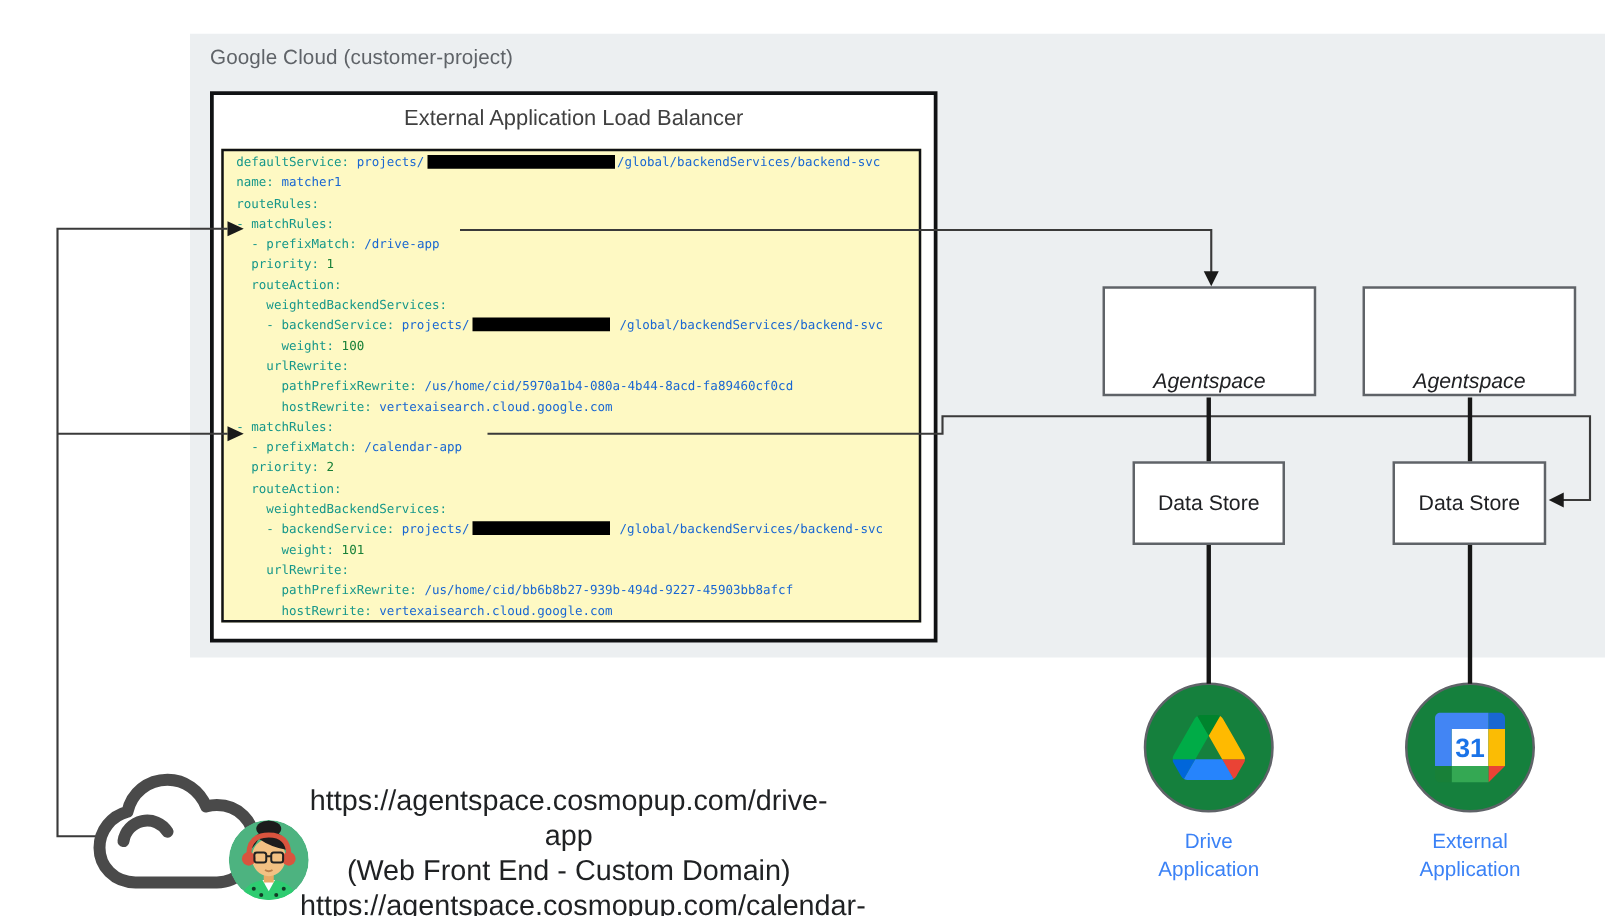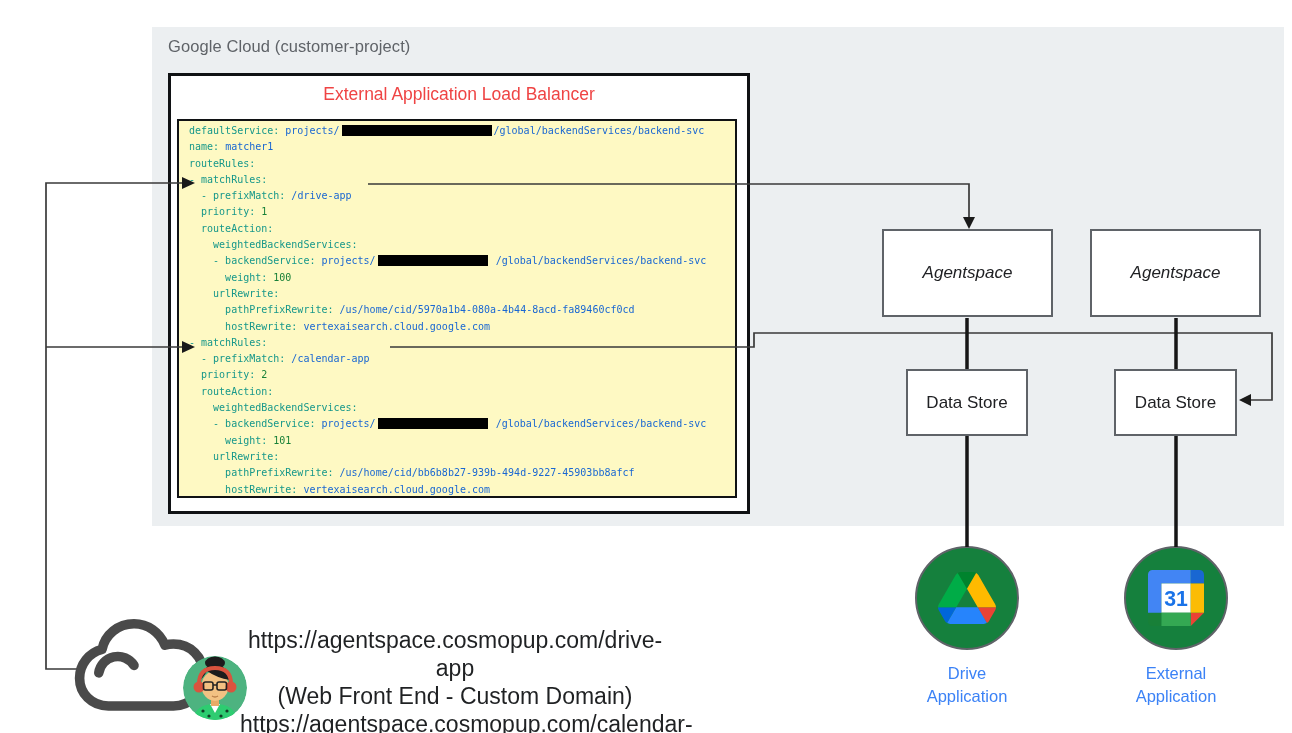--- a/index.html
+++ b/index.html
@@ -6,32 +6,32 @@
   body{
     width:1292px;height:733px;position:relative;background:#ffffff;
     font-family:"Liberation Sans", sans-serif;color:#202124;overflow:hidden;
   }
   .abs{position:absolute;}
   
   .region{left:152px;top:27px;width:1132px;height:499px;background:#eceff1;}
   .region-label{left:168px;top:37px;font-size:16.5px;color:#5f6368;letter-spacing:.1px;}
   
   .outer-box{left:168px;top:73px;width:582px;height:441px;background:#ffffff;border:3px solid #101214;box-sizing:border-box;}
-  .lb-title{width:100%;text-align:center;margin-top:8px;font-size:17.5px;color:#ef4444;}
+  .lb-title{width:100%;text-align:center;margin-top:8px;font-size:17.5px;color:#404040;}
   
   .code-box{left:177px;top:109px;width:560px;height:379px;box-sizing:border-box;background:#fef9c3;border:2px solid #101214;
     padding:2px 0 0 10px;font-family:"DejaVu Sans Mono","Liberation Mono",monospace;font-size:10px;overflow:hidden;}
   .cl{height:16.3px;line-height:16.3px;white-space:pre;}
   .k{color:#16978a;}
   .s{color:#1967d2;}
   .n{color:#188038;}
   .redact{display:inline-block;height:11px;background:#000;vertical-align:middle;margin:0 2px 2px 2px;}
   
   .node{background:#ffffff;border:2px solid #5f6368;box-sizing:border-box;display:flex;align-items:center;justify-content:center;}
-  .agentspace{width:171px;height:88px;font-size:17px;font-style:italic;color:#202124;}
+  .agentspace{width:171px;height:88px;font-size:17px;font-style:italic;color:#202124;align-items:flex-end;}
   .as1{left:882px;top:229px;} .as2{left:1090px;top:229px;}
   .datastore{width:122px;height:67px;font-size:17px;}
   .ds1{left:906px;top:369px;} .ds2{left:1114px;top:369px;width:123px;}
   
   .app-circle{width:104px;height:104px;border-radius:50%;background:#15803d;border:2px solid #5f6368;box-sizing:border-box;
     display:flex;align-items:center;justify-content:center;}
   .drive-circle{left:915px;top:546px;} .cal-circle{left:1124px;top:546px;}
   .app-label{width:160px;text-align:center;font-size:16.5px;line-height:23px;color:#3b82f6;}
   .drive-label{left:887px;top:662px;} .cal-label{left:1096px;top:662px;}
   

